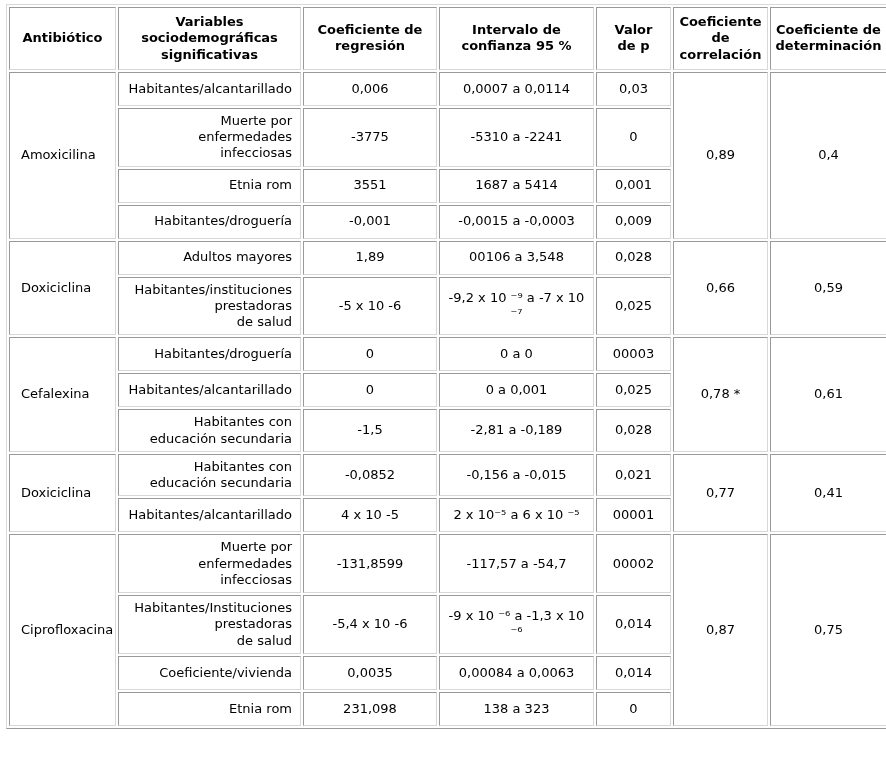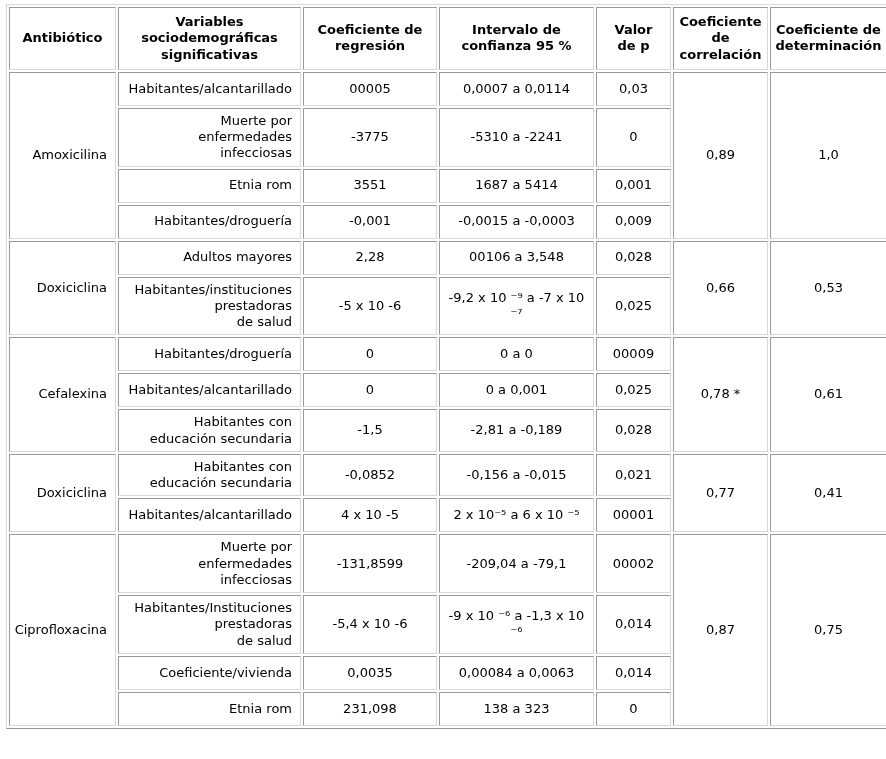--- a/index.html
+++ b/index.html
@@ -44,21 +44,21 @@
     text-align: center;
     padding: 6px 2px;
     white-space: pre-line;
     font-size: 13px;
   }
   td {
     padding: 4px 8px;
     text-align: center;
     height: 24px;
   }
-  td.ab { text-align: right; padding-left: 3px; }
+  td.ab { text-align: left; padding-left: 11px; }
   td.var { text-align: right; white-space: pre-line; }
 </style>
 </head>
 <body>
 
 <div class="page">
 
 
   <table class="tbl">
     <colgroup>
@@ -87,25 +87,25 @@
 correlación</th>
         <th>Coeficiente de
 determinación</th>
       </tr>
     </thead>
     <tbody>
 
       <tr>
         <td class="ab" rowspan="4">Amoxicilina</td>
         <td class="var">Habitantes/alcantarillado</td>
-        <td>00005</td>
+        <td>0,006</td>
         <td>0,0007 a 0,0114</td>
         <td>0,03</td>
         <td rowspan="4">0,89</td>
-        <td rowspan="4">1,0</td>
+        <td rowspan="4">0,4</td>
       </tr>
       <tr>
         <td class="var">Muerte por enfermedades infecciosas</td>
         <td>-3775</td>
         <td>-5310 a -2241</td>
         <td>0</td>
       </tr>
       <tr>
         <td class="var">Etnia rom</td>
         <td>3551</td>
@@ -115,41 +115,41 @@
       <tr>
         <td class="var">Habitantes/droguería</td>
         <td>-0,001</td>
         <td>-0,0015 a -0,0003</td>
         <td>0,009</td>
       </tr>
 
       <tr>
         <td class="ab" rowspan="2">Doxiciclina</td>
         <td class="var">Adultos mayores</td>
-        <td>2,28</td>
+        <td>1,89</td>
         <td>00106 a 3,548</td>
         <td>0,028</td>
         <td rowspan="2">0,66</td>
-        <td rowspan="2">0,53</td>
+        <td rowspan="2">0,59</td>
       </tr>
       <tr>
         <td class="var">Habitantes/instituciones
 prestadoras
  de salud</td>
         <td>-5 x 10 -6</td>
         <td>-9,2 x 10 ⁻⁹ a -7 x 10 ⁻⁷</td>
         <td>0,025</td>
       </tr>
 
       <tr>
         <td class="ab" rowspan="3">Cefalexina</td>
         <td class="var">Habitantes/droguería</td>
         <td>0</td>
         <td>0 a 0</td>
-        <td>00009</td>
+        <td>00003</td>
         <td rowspan="3">0,78 *</td>
         <td rowspan="3">0,61</td>
       </tr>
       <tr>
         <td class="var">Habitantes/alcantarillado</td>
         <td>0</td>
         <td>0 a 0,001</td>
         <td>0,025</td>
       </tr>
       <tr>
@@ -172,21 +172,21 @@
         <td class="var">Habitantes/alcantarillado</td>
         <td>4 x 10 -5</td>
         <td>2 x 10⁻⁵ a 6 x 10 ⁻⁵</td>
         <td>00001</td>
       </tr>
 
       <tr>
         <td class="ab" rowspan="4">Ciprofloxacina</td>
         <td class="var">Muerte por enfermedades infecciosas</td>
         <td>-131,8599</td>
-        <td>-209,04 a -79,1</td>
+        <td>-117,57 a -54,7</td>
         <td>00002</td>
         <td rowspan="4">0,87</td>
         <td rowspan="4">0,75</td>
       </tr>
       <tr>
         <td class="var">Habitantes/Instituciones
 prestadoras
 de salud</td>
         <td>-5,4 x 10 -6</td>
         <td>-9 x 10 ⁻⁶ a -1,3 x 10 ⁻⁶</td>

